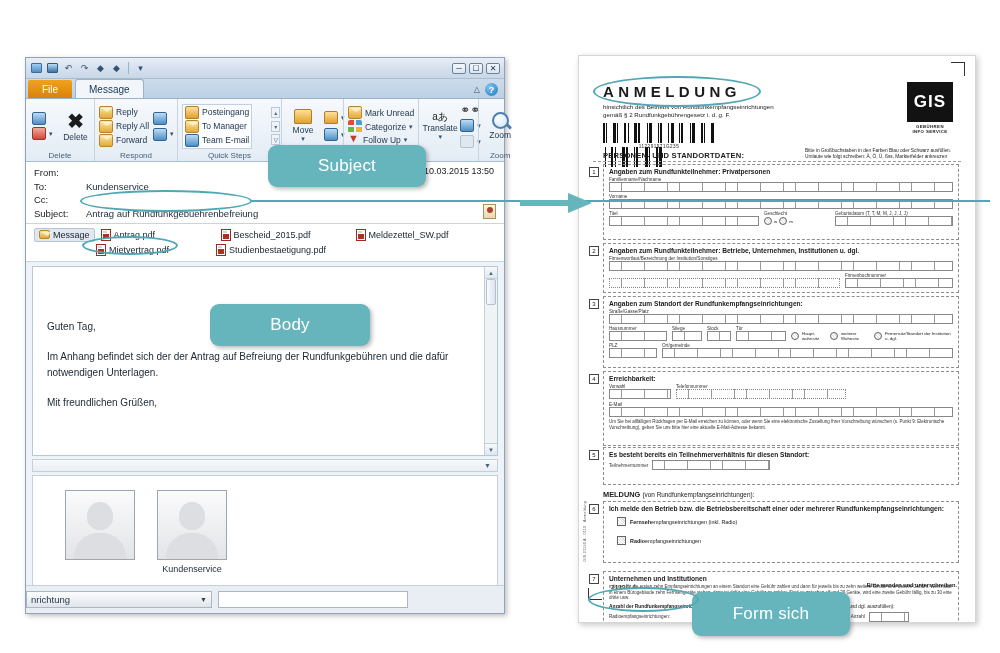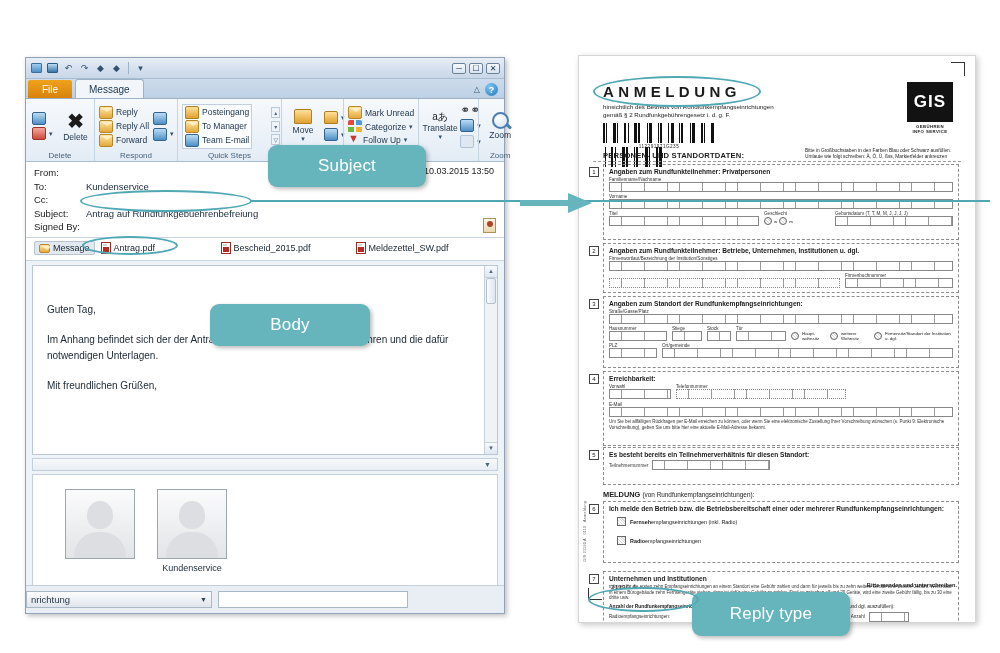--- a/index.html
+++ b/index.html
@@ -139,21 +139,21 @@
   .att-item { display: flex; align-items: center; gap: 3px; }
   .pdf-ic { width: 10px; height: 12px; background: #fff; border: 1px solid #9c2b22; position: relative; flex: none; }
   .pdf-ic::after { content:""; position:absolute; left:1px; top:4px; right:1px; height:5px; background:#b52d22; }
   .pdf-ic::before { content:""; position:absolute; left:1px; top:1px; right:3px; height:2px; background:#d6d6d6; }
   .att-col1 { width: 120px; } .att-col2 { width: 135px; } .att-col3 { width: auto; }
 
   .body-pane {
     position: relative; background: #ffffff; margin: 4px 6px 0 6px;
     border: 1px solid #b9c6d3; height: 190px; overflow: hidden;
   }
-  .body-text { padding: 36px 0 0 14px; font-size: 10px; color: #1b2733; line-height: 16px; }
+  .body-text { padding: 36px 0 0 14px; font-size: 10px; color: #1b2733; line-height: 16px; margin-top: 16px; }
   .body-text p { margin: 0 0 14px 0; }
   .vscroll { position: absolute; right: 0; top: 0; bottom: 0; width: 13px; background: #f0f3f6; border-left: 1px solid #c5d0db; }
   .vscroll .arrow { height: 12px; display: flex; align-items: center; justify-content: center; font-size: 6px; color: #50677d;
      background: linear-gradient(#f8fafc,#dfe7ef); border-bottom: 1px solid #c5d0db; }
   .vscroll .arrow.bot { position: absolute; bottom: 0; width: 100%; border-bottom: none; border-top: 1px solid #c5d0db; }
   .vscroll .thumb { position: absolute; top: 12px; left: 1px; right: 1px; height: 26px;
      background: linear-gradient(to right,#fbfcfe,#dbe4ee); border: 1px solid #b3c1ce; border-radius: 2px; }
 
   .collapse-bar {
     margin: 3px 6px 0 6px; height: 13px; background: linear-gradient(#f7f9fb,#e8eef4);
@@ -448,24 +448,20 @@
         <span class="hdr-val">Kundenservice</span>
       </div>
       <div class="hdr-row">
         <span class="hdr-key">Cc:</span>
         <span class="hdr-val"></span>
       </div>
       <div class="hdr-row">
         <span class="hdr-key">Subject:</span>
         <span class="hdr-val">Antrag auf Rundfunkgebuehrenbefreiung</span>
       </div>
-      <div class="hdr-row">
-        <span class="hdr-key">Signed By:</span>
-        <span class="hdr-val"></span>
-      </div>
       <div class="sig-icon"></div>
     </div>
 
     <div class="attach-area">
       <div class="att-line">
         <span class="msg-chip">
           <span class="icon16 ic-mail" style="width:11px;height:9px"></span>
           <span>Message</span>
         </span>
         <span class="att-item att-col1">
@@ -474,20 +470,30 @@
         </span>
         <span class="att-item att-col2">
           <span class="pdf-ic"></span>
           <span>Bescheid_2015.pdf</span>
         </span>
         <span class="att-item att-col3">
           <span class="pdf-ic"></span>
           <span>Meldezettel_SW.pdf</span>
         </span>
       </div>
+      <div class="att-line" style="padding-left:62px">
+        <span class="att-item att-col1">
+          <span class="pdf-ic"></span>
+          <span>Mietvertrag.pdf</span>
+        </span>
+        <span class="att-item att-col2">
+          <span class="pdf-ic"></span>
+          <span>Studienbestaetigung.pdf</span>
+        </span>
+      </div>
     </div>
 
     <div class="body-pane">
       <div class="body-text">
         <p>Guten Tag,</p>
         <p>Im Anhang befindet sich der der Antrag auf Befreiung der Rundfunkgebühren und die dafür notwendigen Unterlagen.</p>
         <p>Mit freundlichen Grüßen,</p>
       </div>
       <div class="vscroll">
         <div class="arrow">▲</div>
@@ -722,21 +728,21 @@
     <div class="sidetext">GIS 21190 A &nbsp; 0110 &nbsp; Anmeldung</div>
     <div class="formtype">21190 A</div>
     <div class="turnnote">Bitte wenden und unterschreiben.</div>
   </div>
 
 
   <div class="callout" style="left:268px; top:145px; width:158px; height:42px;">Subject</div>
 
   <div class="callout" style="left:210px; top:304px; width:160px; height:42px;">Body</div>
 
-  <div class="callout" style="left:692px; top:592px; width:158px; height:44px;">Reply type</div>
+  <div class="callout" style="left:692px; top:592px; width:158px; height:44px;">Form sich</div>
 
   <div class="ellipse" style="left:80px; top:190px; width:172px; height:22px;"></div>
 
   <div class="ellipse" style="left:82px; top:236px; width:96px; height:19px;"></div>
 
   <div class="ellipse" style="left:593px; top:76px; width:168px; height:31px;"></div>
 
   <div class="ellipse" style="left:588px; top:587px; width:111px; height:25px;"></div>
 
   <div class="connector" style="left:250px; top:200px; width:740px;"></div>

